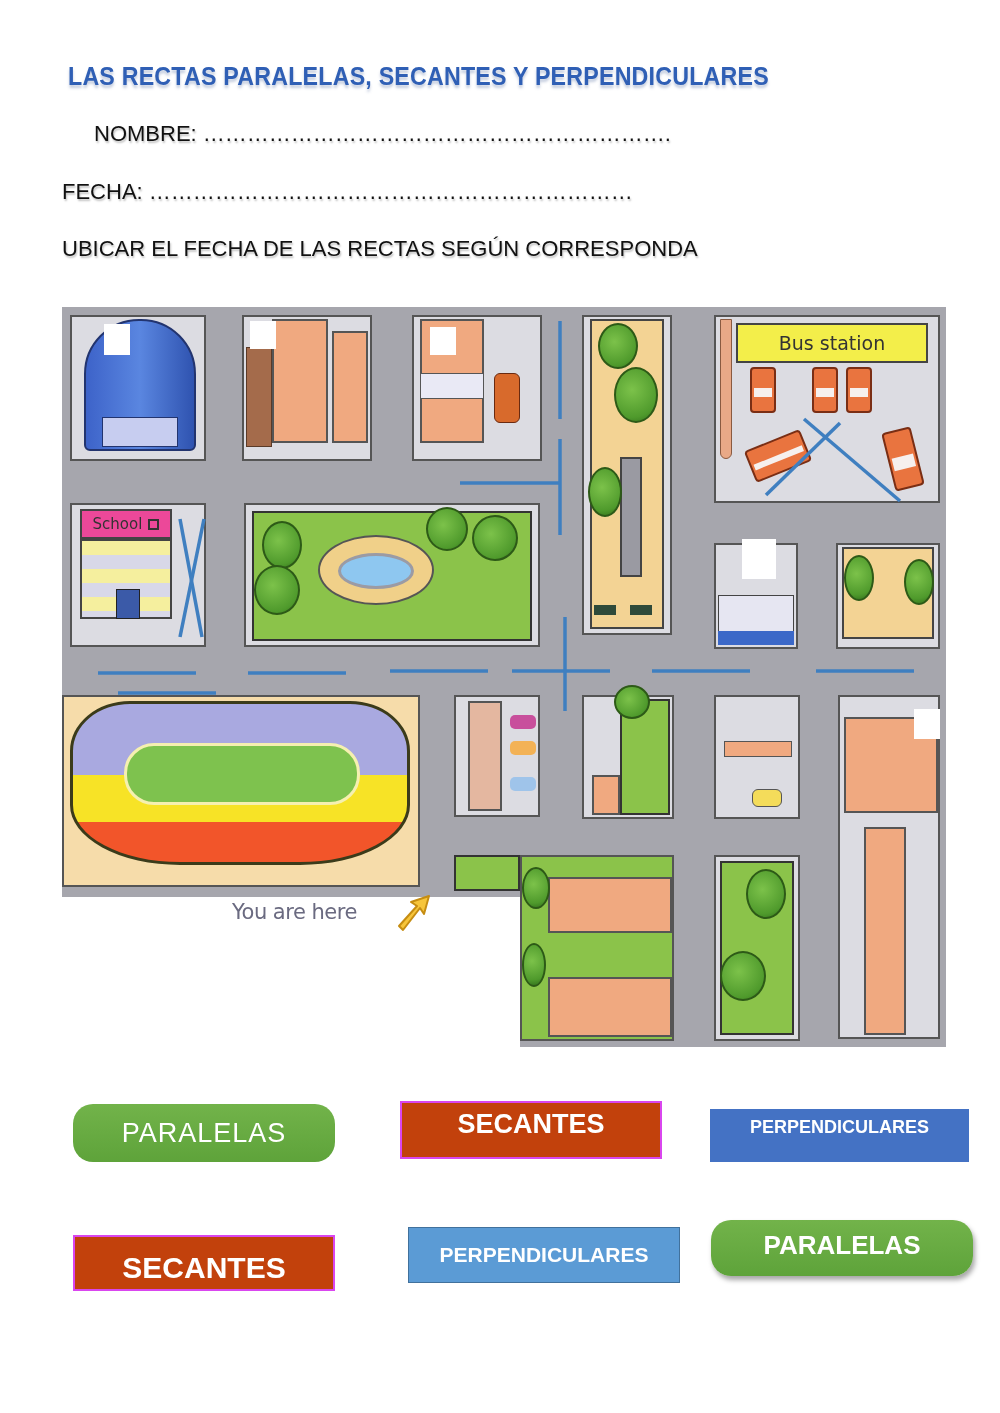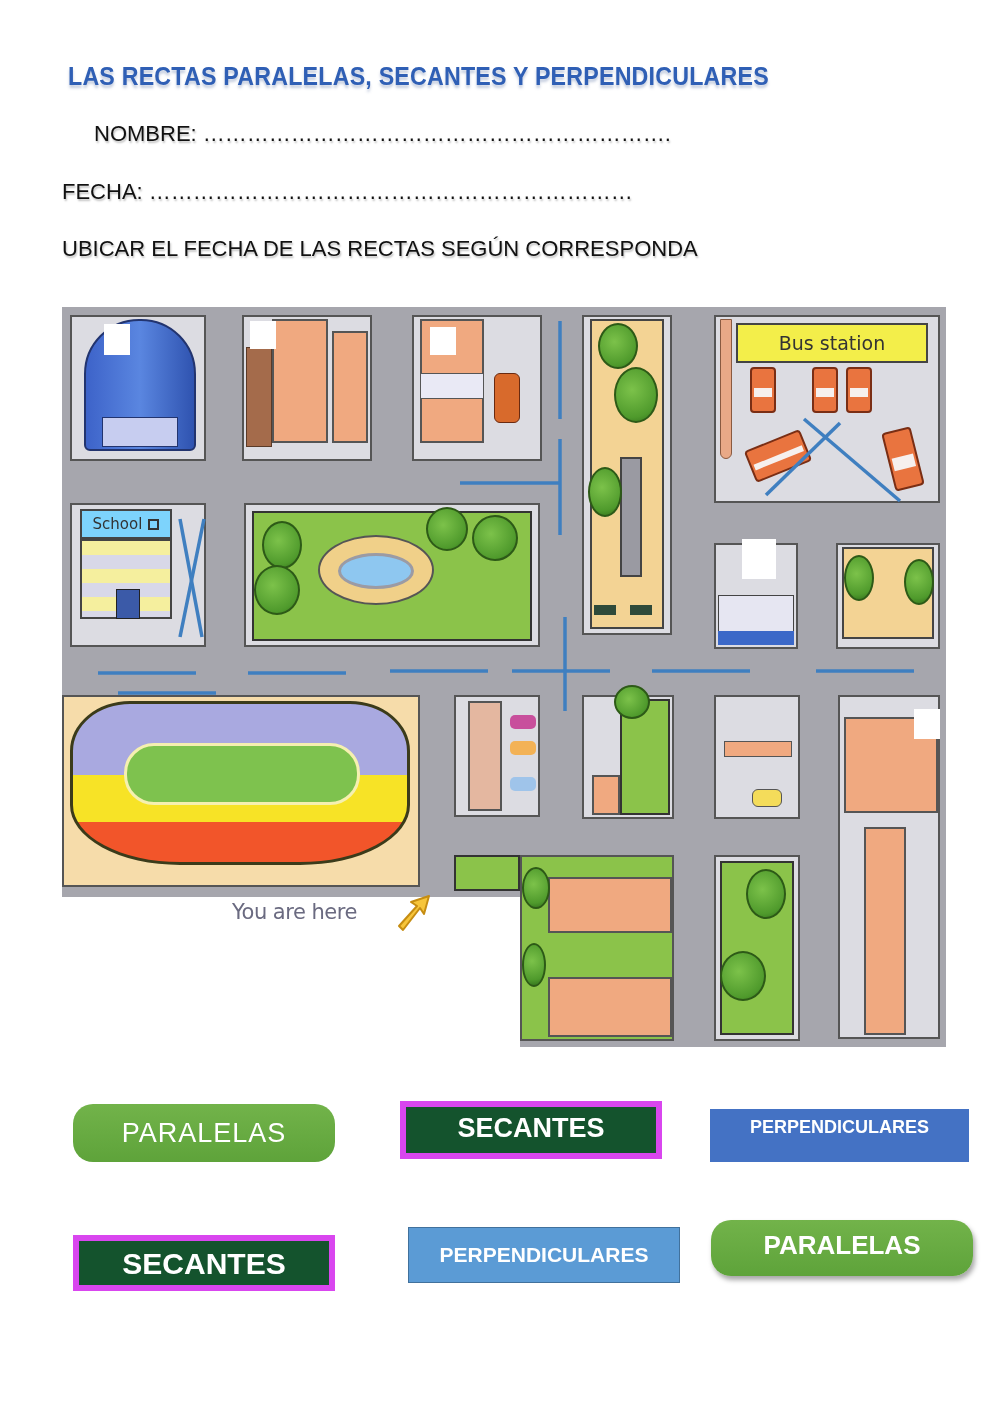--- a/index.html
+++ b/index.html
@@ -53,21 +53,21 @@
     position: absolute; left: 393px; top: 892px; width: 40px; height: 40px;
   }
 
   
   .card {
     position: absolute; display: flex; align-items: center; justify-content: center;
     color: #ffffff; font-family: "Liberation Sans", sans-serif; cursor: grab;
   }
   .card span { display: inline-block; }
   .card.green { background: linear-gradient(#72b34a, #5ea33a); border-radius: 20px; }
-  .card.yellow { background: #14532d; border: 6px solid #d946ef; }
+  .card.yellow { background: #c2410c; border: 2px solid #d946ef; }
   .card.darkblue { background: #4472c4; }
   .card.lightblue { background: #5b9bd5; border: 1px solid #41719c; }
   .card.shadow { box-shadow: 2px 4px 5px rgba(0,0,0,0.35); }
 </style>
 </head>
 <body>
 
 <div class="title">LAS RECTAS PARALELAS, SECANTES Y PERPENDICULARES</div>
 <div class="line-label" style="top:121px;margin-left:32px;">NOMBRE: ……………………………………………………….</div>
 <div class="line-label" style="top:179px;">FECHA: …………………………………………………………</div>
@@ -112,21 +112,21 @@
     <div style="position:absolute;left:4px;top:2px;width:12px;height:140px;background:#e9a987;border:1px solid #8a5a40;border-radius:0 0 8px 8px;"></div>
     <div style="position:absolute;left:20px;top:6px;width:192px;height:40px;background:#f3ee4a;border:2px solid #444;display:flex;align-items:center;justify-content:center;font-family:'DejaVu Sans',sans-serif;font-size:19px;color:#333;">Bus station</div>
     <div class="bus" style="left:34px;top:50px;width:26px;height:46px;"></div>
     <div class="bus" style="left:96px;top:50px;width:26px;height:46px;"></div>
     <div class="bus" style="left:130px;top:50px;width:26px;height:46px;"></div>
     <div class="bus" style="left:32px;top:122px;width:60px;height:34px;transform:rotate(-22deg);"></div>
     <div class="bus" style="left:172px;top:112px;width:30px;height:60px;transform:rotate(-14deg);"></div>
   </div>
 
   <div class="blk" style="left:8px;top:196px;width:136px;height:144px;">
-    <div style="position:absolute;left:8px;top:4px;width:92px;height:30px;background:#7dd3fc;border:2px solid #444;display:flex;align-items:center;justify-content:center;font-family:'DejaVu Sans',sans-serif;font-size:15px;color:#333;">
+    <div style="position:absolute;left:8px;top:4px;width:92px;height:30px;background:#ec4899;border:2px solid #444;display:flex;align-items:center;justify-content:center;font-family:'DejaVu Sans',sans-serif;font-size:15px;color:#333;">
         <span>School</span>
         <span style="margin-left:6px;display:inline-block;width:11px;height:11px;border:2px solid #333;"></span>
       </div>
     <div style="position:absolute;left:8px;top:34px;width:92px;height:80px;background:repeating-linear-gradient(#f5ef9e 0 14px,#d8d8e8 14px 28px);border:2px solid #444;"></div>
     <div style="position:absolute;left:44px;top:84px;width:24px;height:30px;background:#3b5aa8;border:1px solid #222;"></div>
   </div>
 
   <div class="blk" style="left:182px;top:196px;width:296px;height:144px;">
     <div class="grass" style="left:6px;top:6px;width:280px;height:130px;"></div>
     <div style="position:absolute;left:72px;top:30px;width:116px;height:70px;border-radius:50%;background:#f0d089;border:2px solid #555;"></div>

